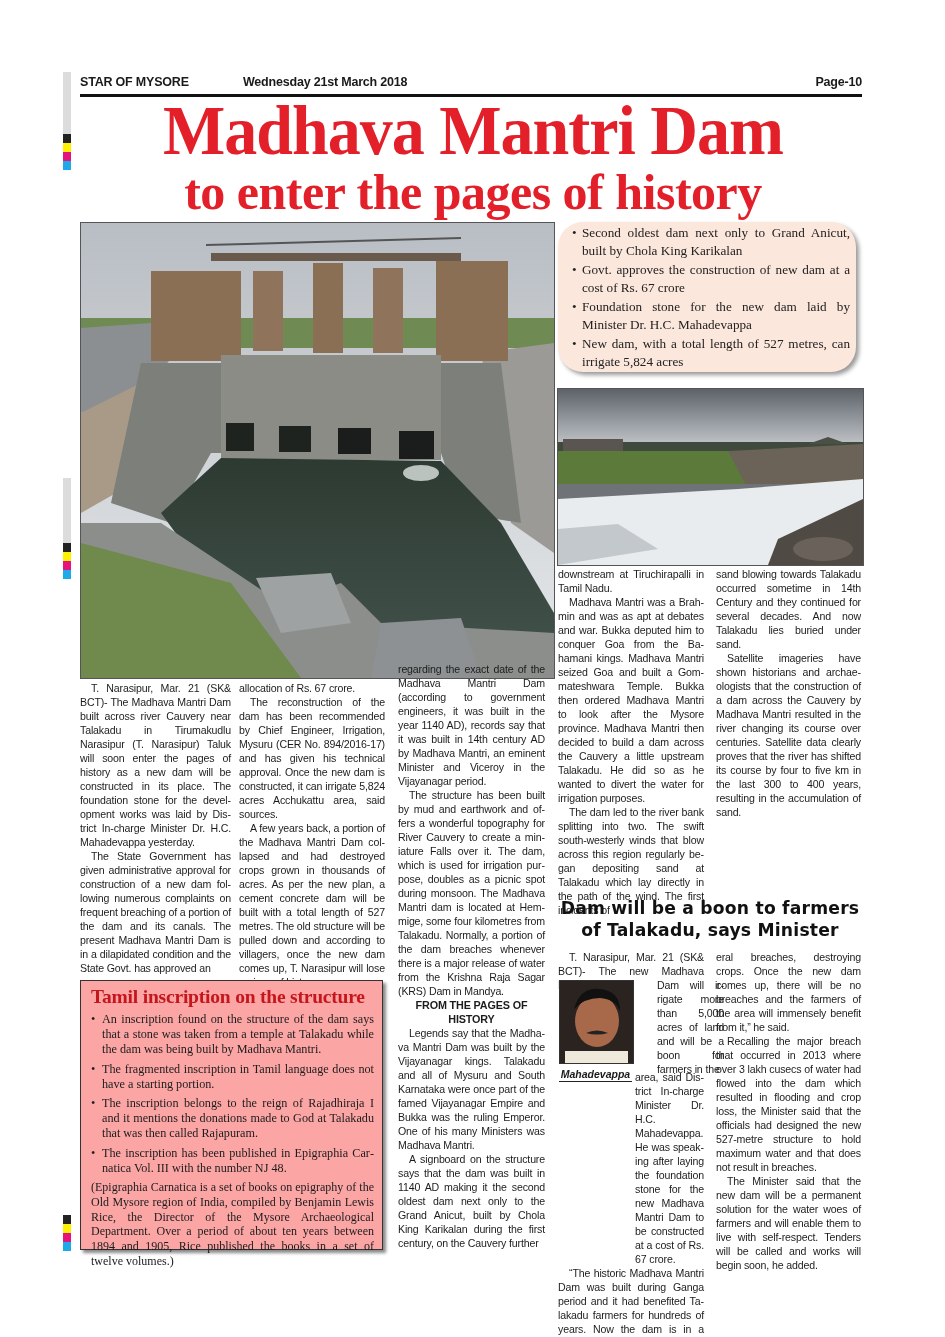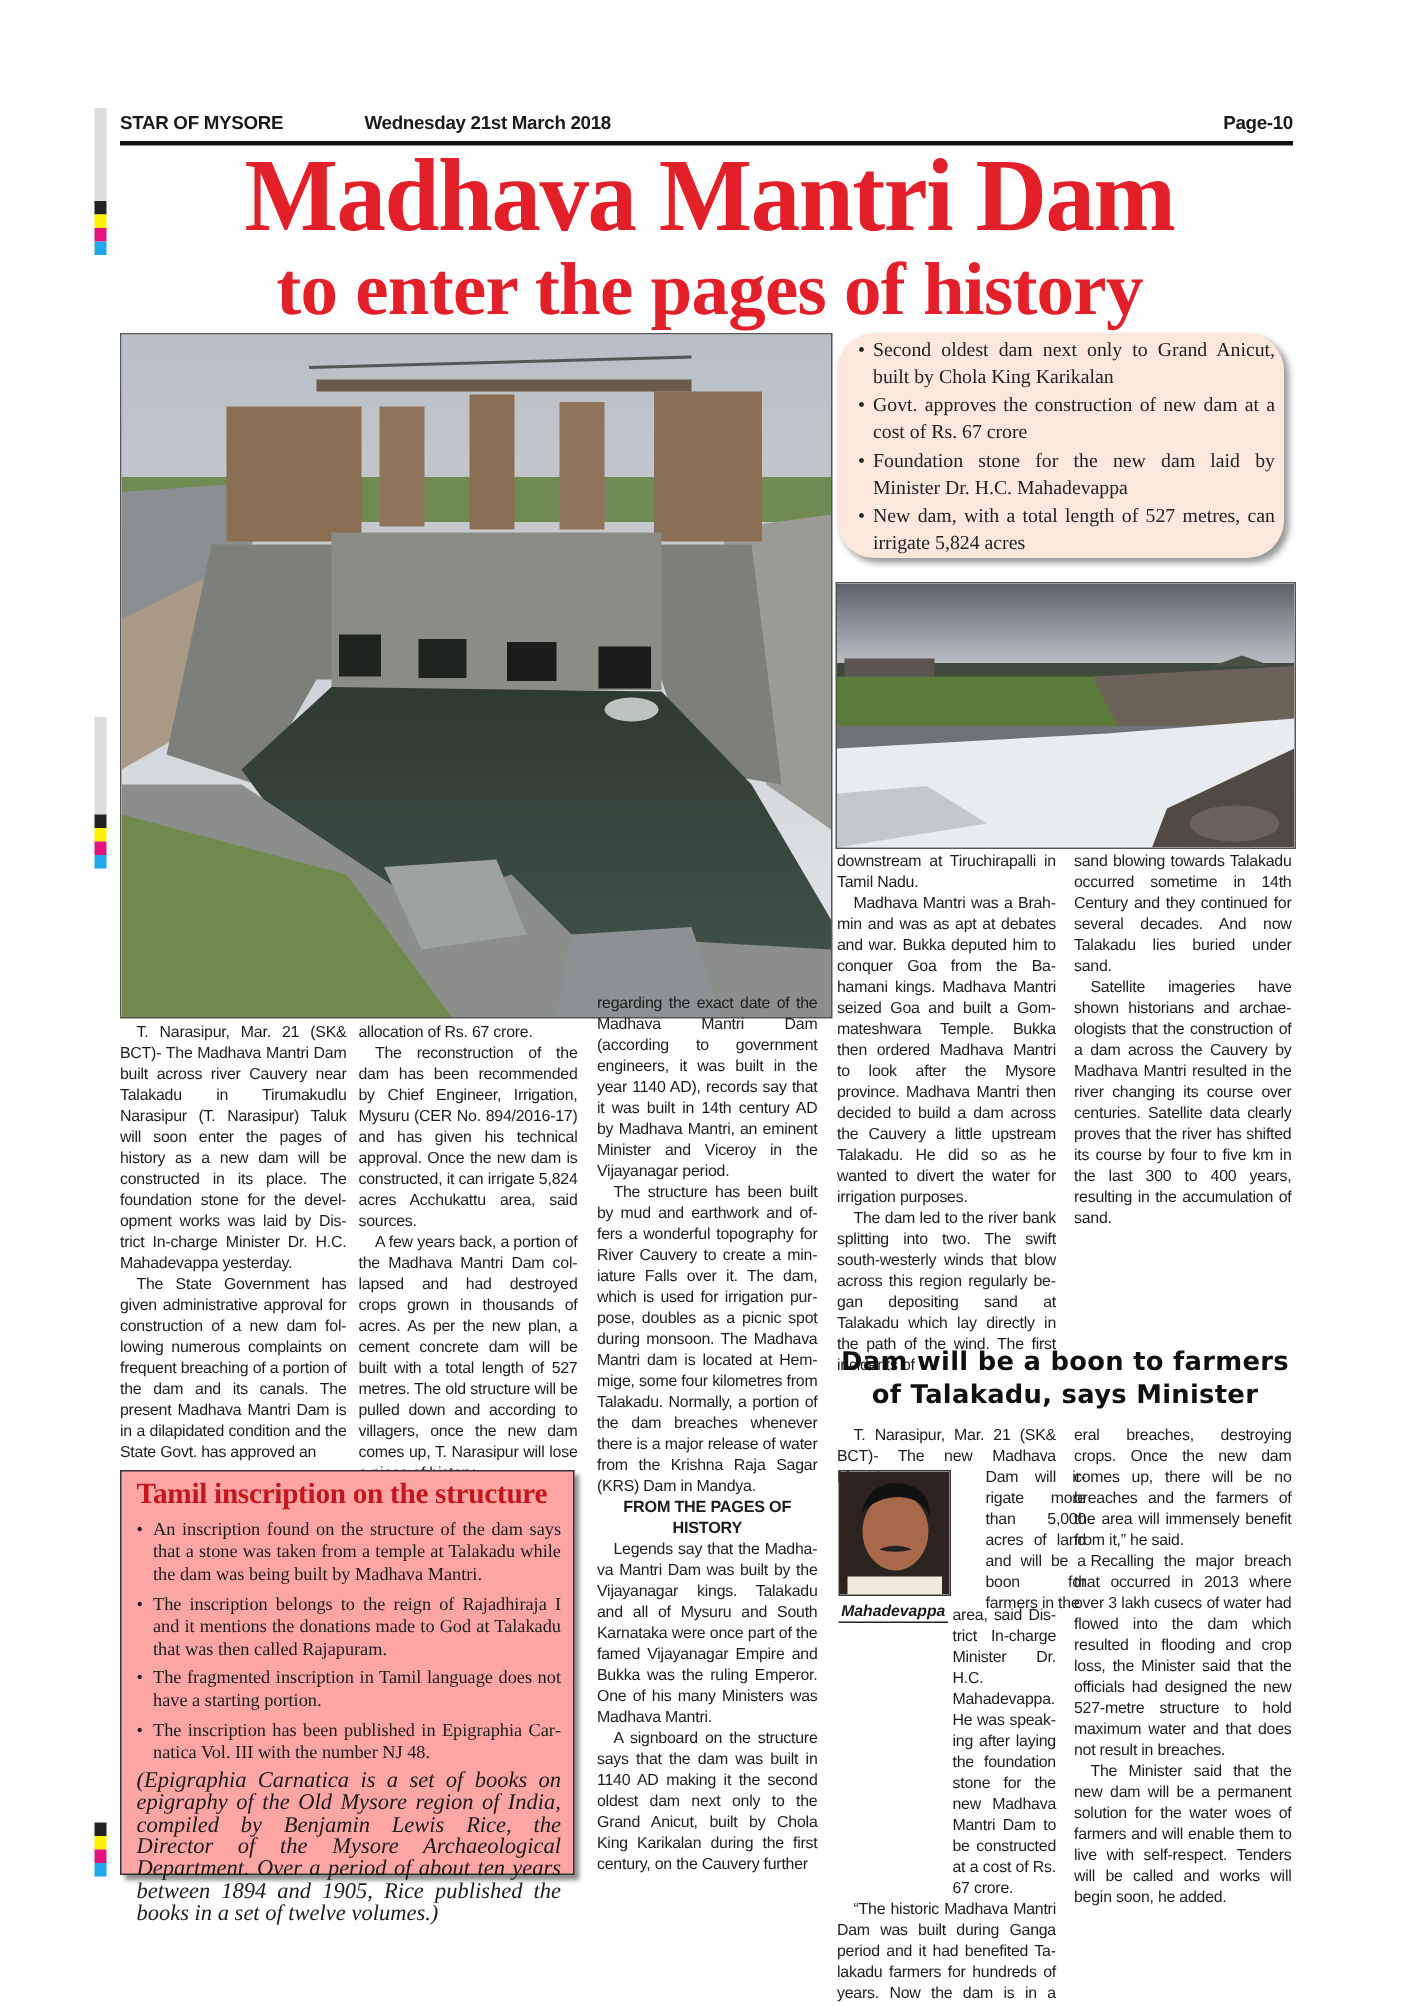--- a/index.html
+++ b/index.html
@@ -51,21 +51,21 @@
 
   
   .tamil-box { position: absolute; left: 80px; top: 980px; width: 303px; height: 270px;
     border: 1.5px solid #333; box-shadow: 3px 3px 3px #8a8a8a; padding: 4px 8px 0 10px; box-sizing: border-box; background: #fca5a5; }
   .tamil-title { font-family: "Liberation Serif", serif; font-weight: bold; color: #c4161c;
     font-size: 19.5px; line-height: 24px; margin: 0 0 3px 0; letter-spacing: -0.2px; }
   .tamil-box ul { margin: 0; padding: 0; list-style: none; }
   .tamil-box li { position: relative; padding-left: 11px; font-family: "Liberation Serif", serif;
     font-size: 12.2px; line-height: 15.2px; margin-bottom: 4px; text-align: justify; color: #1c1c1c; }
   .tamil-box li::before { content: "•"; position: absolute; left: 0; top: 0; }
-  .tamil-note { font-family: "Liberation Serif", serif; font-style: italic; font-size: 15px;
+  .tamil-note { font-family: "Liberation Serif", serif; font-size: 12px;
     line-height: 14.8px; text-align: justify; color: #1c1c1c; }
 
   
   .headline-3 { position: absolute; left: 555px; top: 897px; width: 310px; text-align: center;
     font-family: "DejaVu Sans", sans-serif; font-weight: bold; font-size: 17.2px; line-height: 22px;
     letter-spacing: 0.2px; color: #111; }
   .portrait { position: absolute; left: 559px; top: 980px; width: 73px; height: 82px; border: 1px solid #333; overflow: hidden; }
   .portrait-caption { position: absolute; left: 559px; top: 1068px; width: 73px; text-align: center;
     font-size: 10.5px; font-weight: bold; font-style: italic; border-bottom: 1.5px solid #222; padding-bottom: 1px; }
 </style>
@@ -202,22 +202,22 @@
 </div>
 <div class="col" style="left:716px;top:567px;width:145px;">
   <p class="noindent">sand blowing towards Talakadu occurred sometime in 14th Cen­tury and they continued for sev­eral decades. And now Talakadu lies buried under sand.</p>
   <p>Satellite imageries have shown historians and archae­ologists that the construction of a dam across the Cauvery by Madhava Mantri resulted in the river changing its course over centuries. Satellite data clearly proves that the river has shifted its course by four to five km in the last 300 to 400 years, result­ing in the accumulation of sand.</p>
 </div>
 
 <div class="tamil-box">
   <div class="tamil-title">Tamil inscription on the structure</div>
   <ul>
     <li>An inscription found on the structure of the dam says that a stone was taken from a temple at Talakadu while the dam was being built by Madhava Mantri.</li>
+    <li>The fragmented inscription in Tamil language does not have a starting portion.</li>
     <li>The inscription belongs to the reign of Rajadhiraja I and it mentions the donations made to God at Talakadu that was then called Rajapuram.</li>
-    <li>The fragmented inscription in Tamil language does not have a starting portion.</li>
     <li>The inscription has been published in Epigraphia Car­natica Vol. III with the number NJ 48.</li>
   </ul>
   <div class="tamil-note">(Epigraphia Carnatica is a set of books on epigraphy of the Old Mysore region of India, compiled by Benjamin Lewis Rice, the Director of the Mysore Archaeological Department. Over a period of about ten years between 1894 and 1905, Rice published the books in a set of twelve volumes.)</div>
 </div>
 
 <div class="headline-3">
   <div>Dam will be a boon to farmers</div>
   <div>of Talakadu, says Minister</div>
 </div>
 

